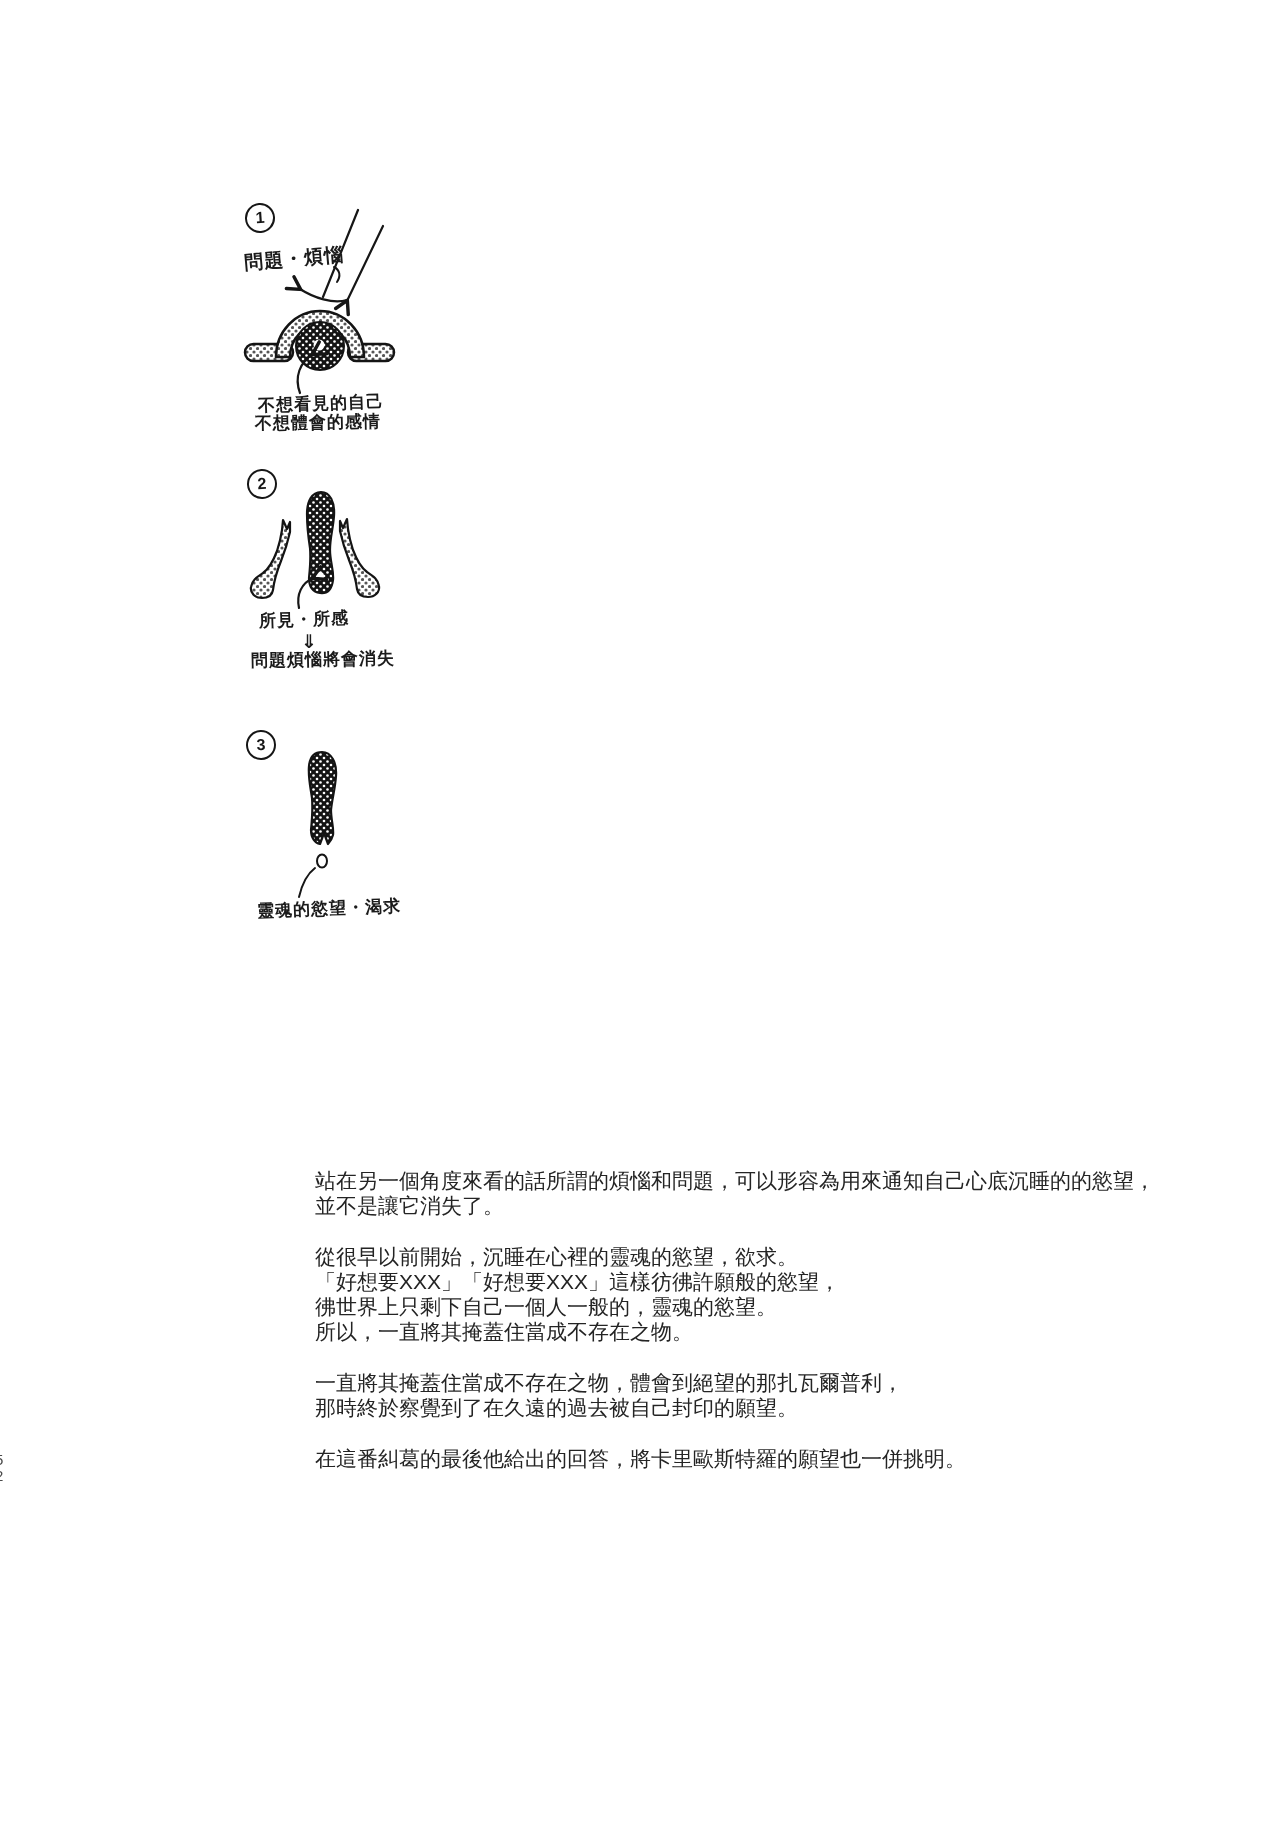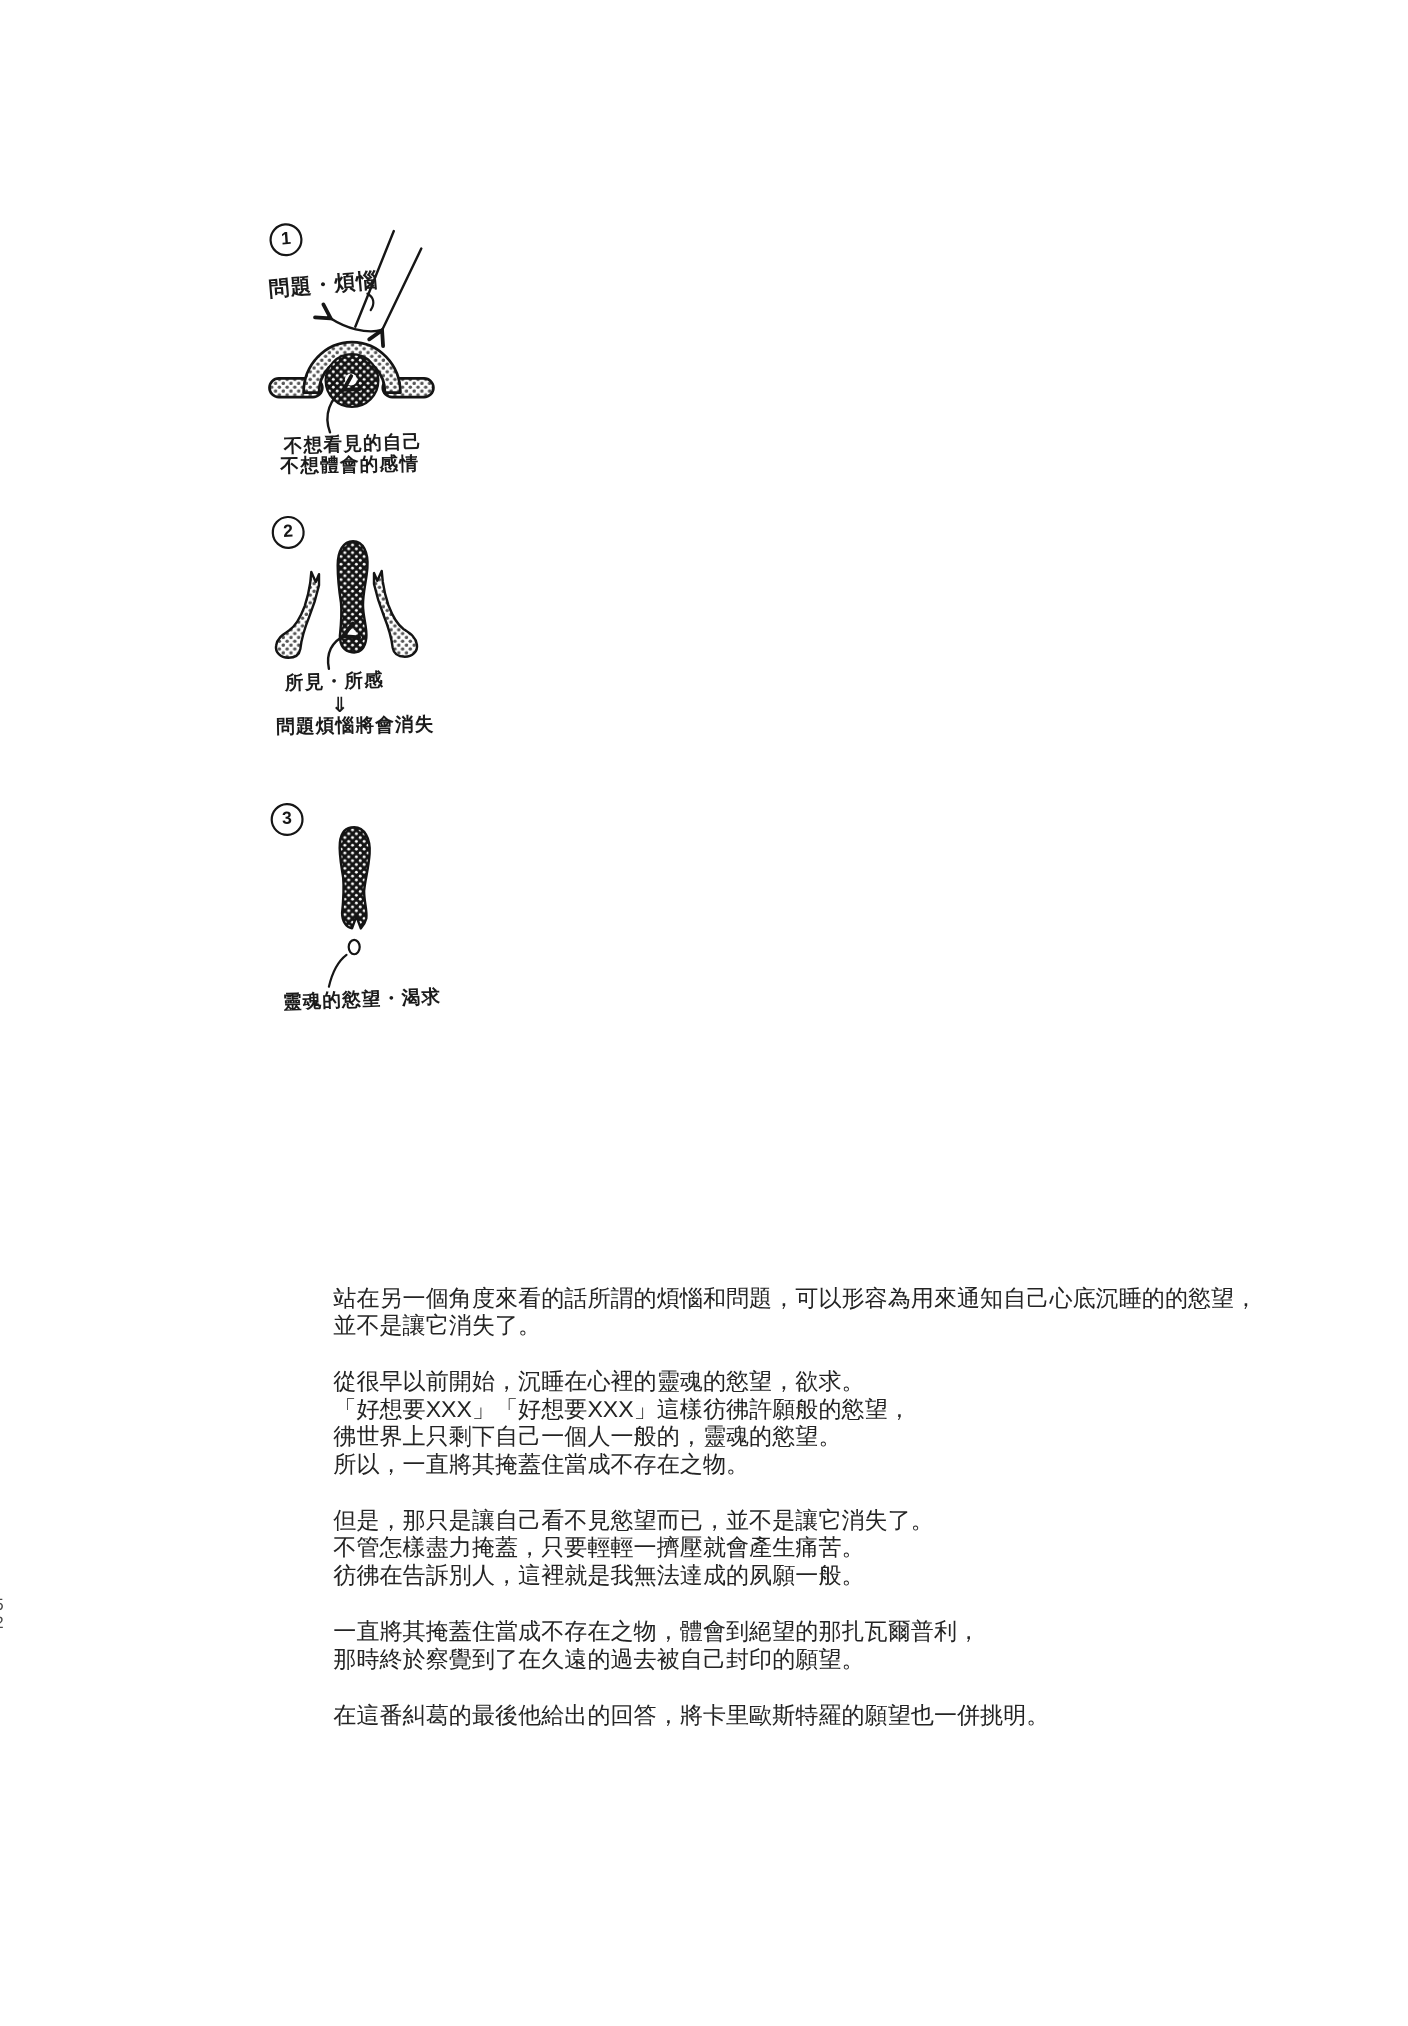--- a/index.html
+++ b/index.html
@@ -6,21 +6,21 @@
   .page{position:relative;width:1280px;height:1842px;background:#ffffff;overflow:hidden;
         font-family:"Liberation Sans","DejaVu Sans",sans-serif;color:#1f1f1f;}
   svg{position:absolute;left:0;top:0;}
   .circle-num{position:absolute;width:26px;height:26px;border:2.5px solid #161616;border-radius:50%;
         display:flex;align-items:center;justify-content:center;font-size:16px;font-weight:700;
         color:#161616;background:#fff;}
   .hand{position:absolute;font-weight:700;color:#1b1b1b;letter-spacing:1px;white-space:nowrap;}
   .hand-sm{font-size:17px;line-height:20px;}
   .hand-lg{font-size:19px;}
   .dbl-arrow{position:absolute;font-size:19px;font-weight:700;color:#1b1b1b;}
-  .body-text{position:absolute;left:303px;top:1168px;width:910px;font-size:21px;line-height:25px;color:#242424;}
+  .body-text{position:absolute;left:315px;top:1168px;width:910px;font-size:21px;line-height:25px;color:#242424;}
   .para{margin:0 0 26px 0;}
   .line{white-space:nowrap;}
   .pagenum{position:absolute;left:-5px;top:1452px;font-size:15px;line-height:16px;color:#4a4a4a;
         display:flex;flex-direction:column;}
 </style>
 </head>
 <body>
 
 <div class="page">
 
@@ -96,25 +96,20 @@
         <div class="line">站在另一個角度來看的話所謂的煩惱和問題，可以形容為用來通知自己心底沉睡的的慾望，</div>
         <div class="line">並不是讓它消失了。</div>
       </div>
       <div class="para">
         <div class="line">從很早以前開始，沉睡在心裡的靈魂的慾望，欲求。</div>
         <div class="line">「好想要XXX」「好想要XXX」這樣彷彿許願般的慾望，</div>
         <div class="line">彿世界上只剩下自己一個人一般的，靈魂的慾望。</div>
         <div class="line">所以，一直將其掩蓋住當成不存在之物。</div>
       </div>
       <div class="para">
-        <div class="line">但是，那只是讓自己看不見慾望而已，並不是讓它消失了。</div>
-        <div class="line">不管怎樣盡力掩蓋，只要輕輕一擠壓就會產生痛苦。</div>
-        <div class="line">彷彿在告訴別人，這裡就是我無法達成的夙願一般。</div>
-      </div>
-      <div class="para">
         <div class="line">一直將其掩蓋住當成不存在之物，體會到絕望的那扎瓦爾普利，</div>
         <div class="line">那時終於察覺到了在久遠的過去被自己封印的願望。</div>
       </div>
       <div class="para">
         <div class="line">在這番糾葛的最後他給出的回答，將卡里歐斯特羅的願望也一併挑明。</div>
       </div>
     </div>
 
   <div class="pagenum">
     <span>5</span>

